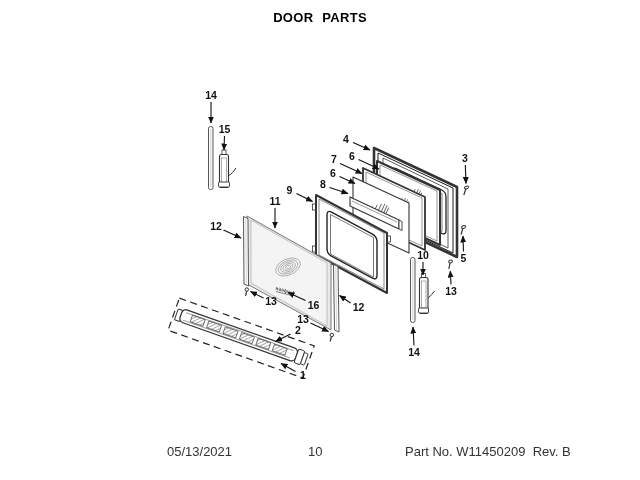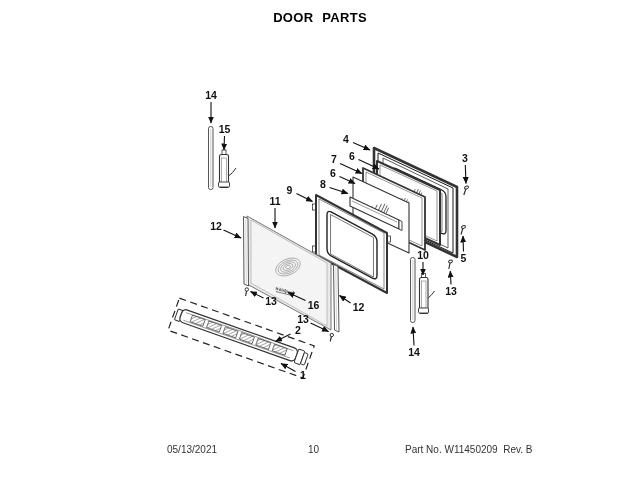--- a/index.html
+++ b/index.html
@@ -1,20 +1,20 @@
 <!DOCTYPE html>
 <html><head>
 <meta charset="utf-8">
 <style>
   html,body{margin:0;padding:0;background:#fff;}
   .page{position:relative;width:640px;height:480px;background:#fff;overflow:hidden;
         font-family:"Liberation Sans",sans-serif;color:#000;}
   .title{position:absolute;top:10px;left:0;width:100%;text-align:center;
          font-size:13px;font-weight:bold;letter-spacing:.3px;word-spacing:5px;}
-  .footer-span{position:absolute;top:444px;font-size:10px;color:#333;white-space:pre;}
+  .footer-span{position:absolute;top:444px;font-size:13px;color:#333;white-space:pre;}
   #f-date{left:167px;}
   #f-page{left:308px;}
   #f-part{left:385px;margin-left:20px;}
   #diagram{position:absolute;left:0;top:0;}
   .callout{font-family:"Liberation Sans",sans-serif;font-size:10.5px;font-weight:bold;
            fill:#111;text-anchor:middle;}
   .arrow{stroke:#111;stroke-width:1.1;}
   .part-line{fill:#fff;stroke:#333;}
 </style>
 </head>

